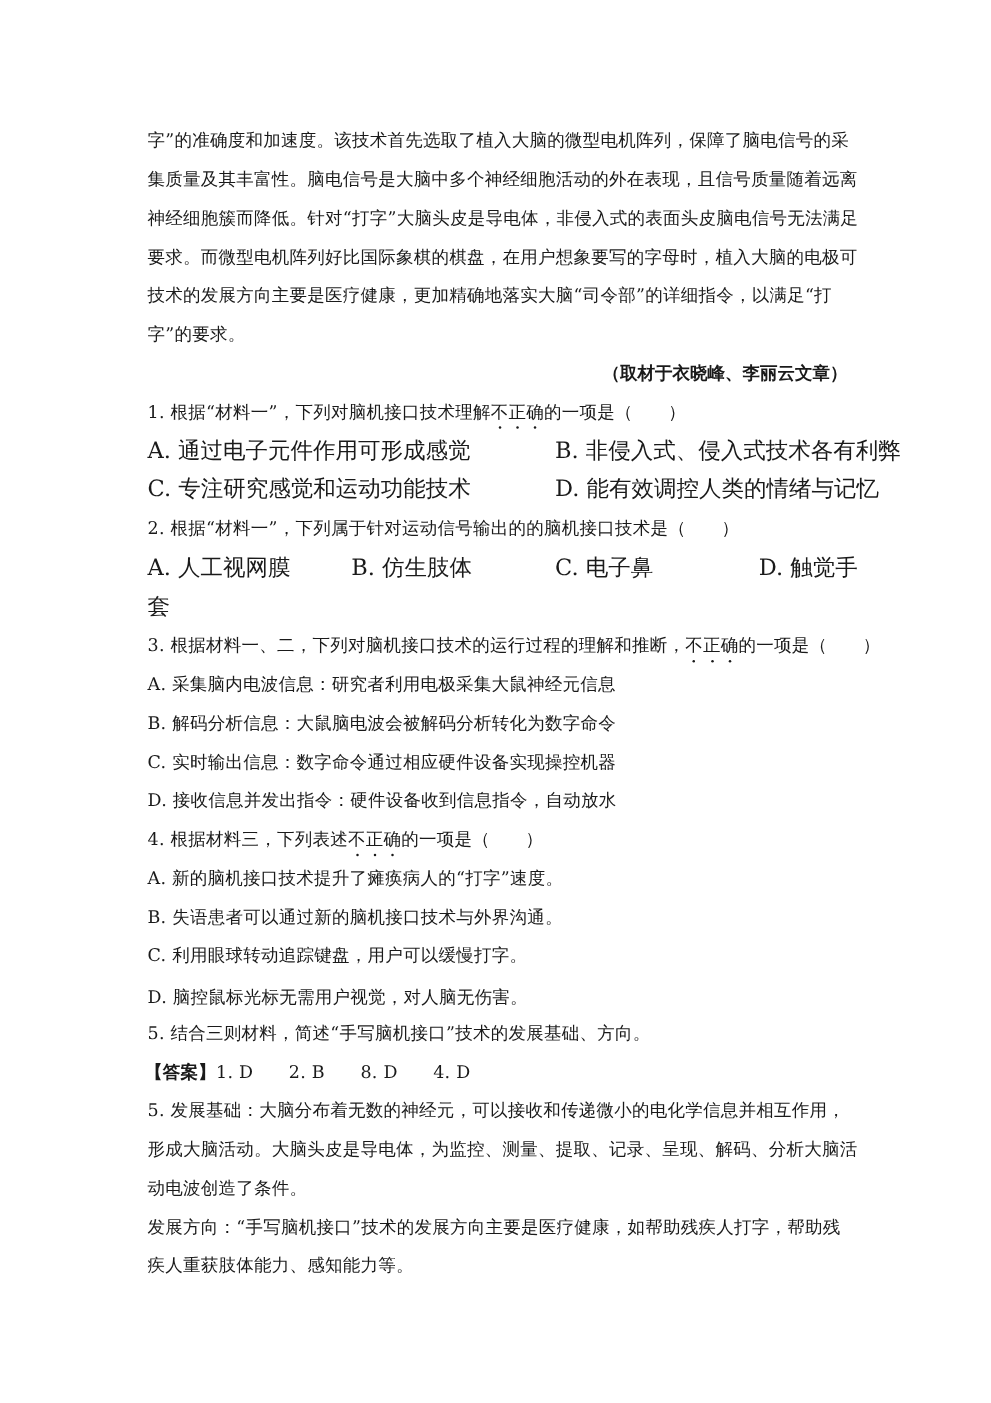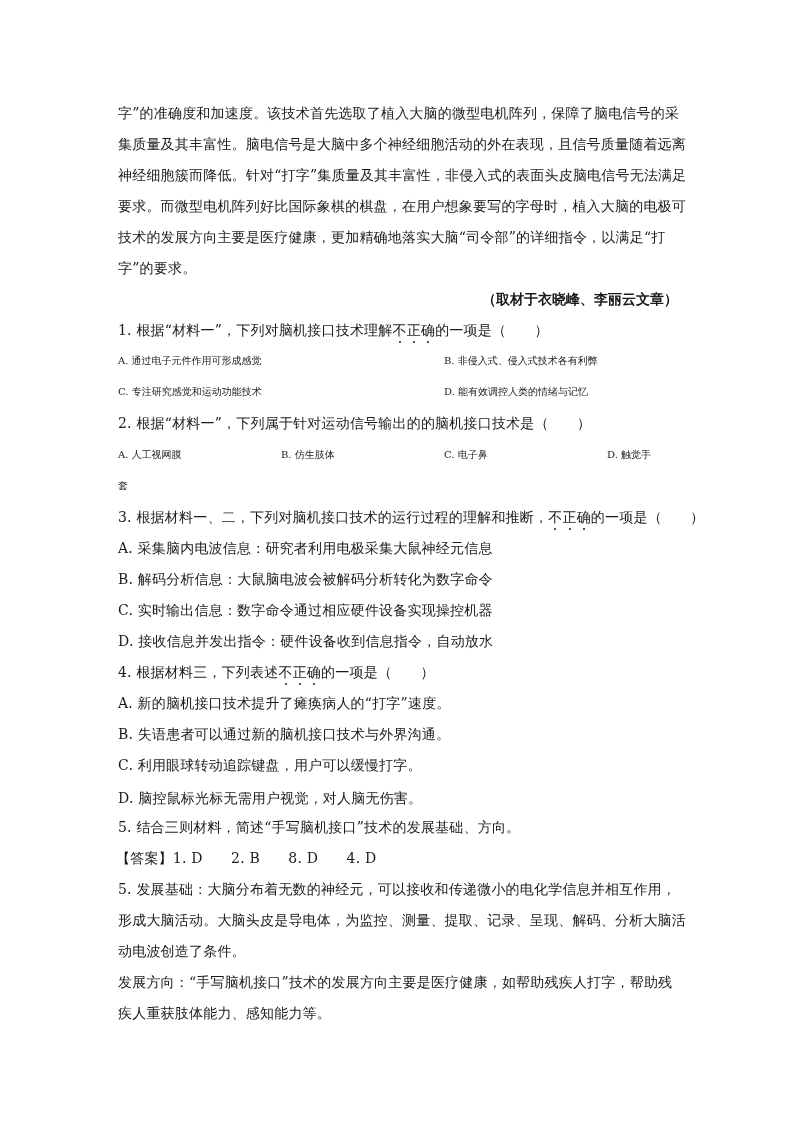--- a/index.html
+++ b/index.html
@@ -3,31 +3,31 @@
 <meta charset="utf-8">
 <style>
   html, body { margin: 0; padding: 0; background: #ffffff; }
   body { width: 793px; height: 1122px; position: relative; overflow: hidden;
          font-family: "DejaVu Serif", "Liberation Serif", serif; color: #1a1a1a; }
   .page { position: absolute; left: 118px; top: 0; width: 560px; }
   .line { position: absolute; left: 0; white-space: nowrap; font-size: 14px; line-height: 18px; letter-spacing: 0.2px; }
   .src { position: absolute; right: 0; white-space: nowrap; font-size: 14px; line-height: 18px; font-weight: bold; }
   .em { position: relative; display: inline-block; }
   .em::after { content: ""; position: absolute; left: 50%; bottom: -4px; width: 2px; height: 2px; margin-left: -1px; background: #1a1a1a; border-radius: 50%; }
-  .opt { position: absolute; white-space: nowrap; font-size: 10px; line-height: 18px; }
-  .bold { font-weight: normal; }
+  .opt { position: absolute; white-space: nowrap; font-size: 18px; line-height: 18px; }
+  .bold { font-weight: bold; }
 </style>
 </head>
 <body>
 
 <div class="page">
 
   <div class="line" style="top:104px">字”的准确度和加速度。该技术首先选取了植入大脑的微型电机阵列，保障了脑电信号的采</div>
   <div class="line" style="top:135px">集质量及其丰富性。脑电信号是大脑中多个神经细胞活动的外在表现，且信号质量随着远离</div>
-  <div class="line" style="top:166px">神经细胞簇而降低。针对“打字”集质量及其丰富性，非侵入式的表面头皮脑电信号无法满足</div>
+  <div class="line" style="top:166px">神经细胞簇而降低。针对“打字”大脑头皮是导电体，非侵入式的表面头皮脑电信号无法满足</div>
   <div class="line" style="top:197px">要求。而微型电机阵列好比国际象棋的棋盘，在用户想象要写的字母时，植入大脑的电极可</div>
   <div class="line" style="top:228px">技术的发展方向主要是医疗健康，更加精确地落实大脑“司令部”的详细指令，以满足“打</div>
   <div class="line" style="top:259px">字”的要求。</div>
   <div class="src" style="top:290px">（取材于衣晓峰、李丽云文章）</div>
 
   <div class="line" style="top:321px"><span>1. 根据“材料一”，下列对脑机接口技术理解</span><span class="em">不</span><span class="em">正</span><span class="em">确</span><span>的一项是（　　）</span></div>
   <div class="opt" style="top:352px; left:0">A. 通过电子元件作用可形成感觉</div>
   <div class="opt" style="top:352px; left:326px">B. 非侵入式、侵入式技术各有利弊</div>
   <div class="opt" style="top:383px; left:0">C. 专注研究感觉和运动功能技术</div>
   <div class="opt" style="top:383px; left:326px">D. 能有效调控人类的情绪与记忆</div>

